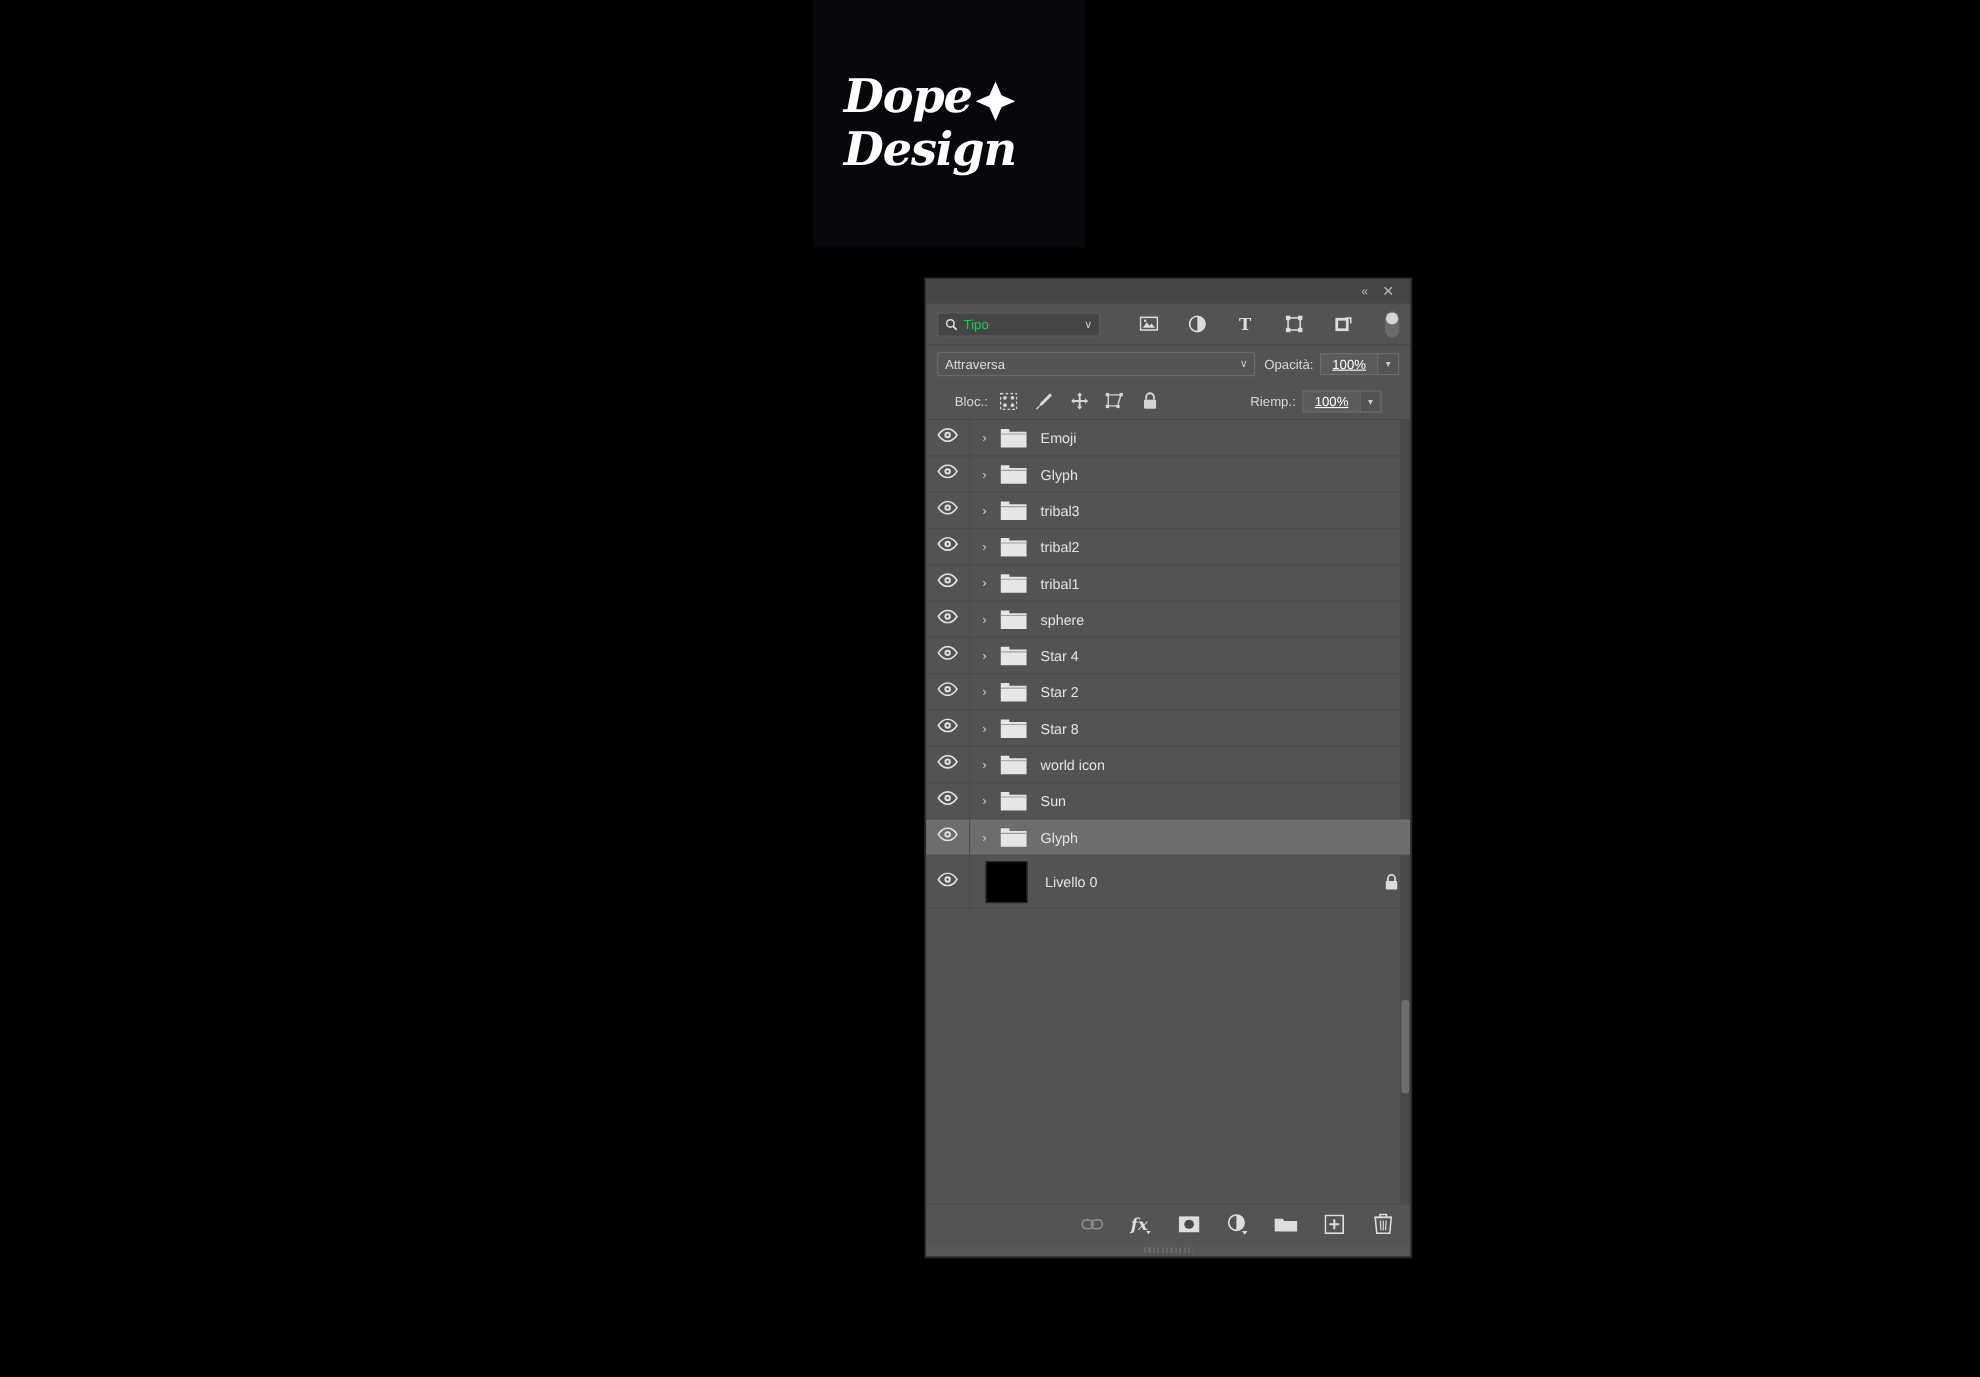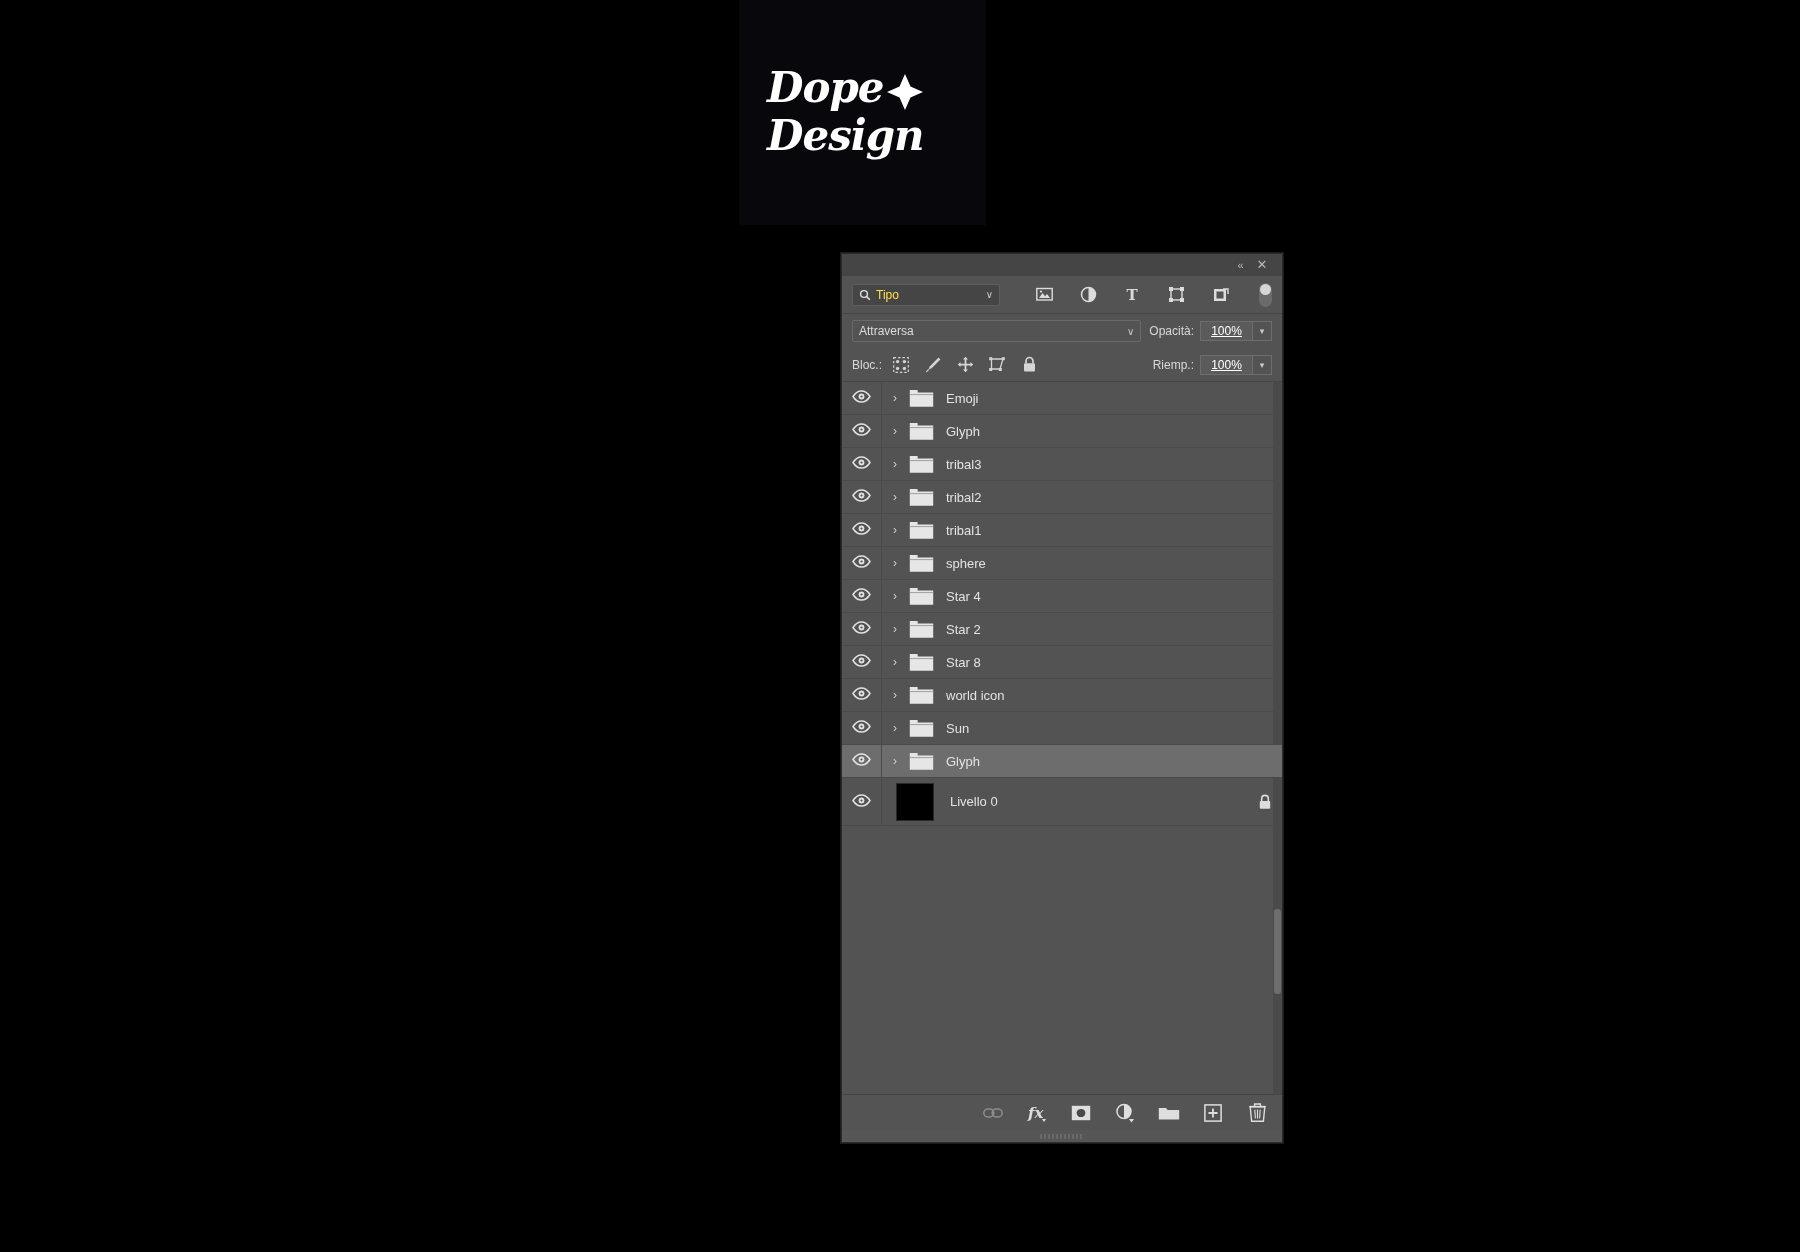--- a/index.html
+++ b/index.html
@@ -134,21 +134,21 @@
     border: 1px solid #5e5e5e;
     border-radius: 2px;
     display: flex;
     align-items: center;
     padding: 0 6px;
     cursor: pointer;
   }
   .filter-select .fs-label {
     flex: 1;
     font-size: 12px;
-    color: #fde047;
+    color: #22c55e;
     margin-left: 5px;
     white-space: nowrap;
   }
   .chev { color: #c9c9c9; font-size: 10px; }
 
   .filter-icons {
     flex: 1;
     display: flex;
     align-items: center;
     justify-content: space-evenly;
@@ -237,21 +237,21 @@
     color: #c9c9c9;
     font-size: 9px;
   }
 
   
   .lock-row {
     height: 34px;
     background: #535353;
     display: flex;
     align-items: center;
-    padding: 0 10px;
+    padding: 0 26px;
     flex: 0 0 auto;
     border-bottom: 1px solid #464646;
   }
   .lock-label { font-size: 12px; color: #d8d8d8; margin-right: 10px; }
   .lock-icons { display: flex; align-items: center; gap: 14px; }
   .licon {
     width: 18px; height: 18px;
     display: flex; align-items: center; justify-content: center;
     cursor: pointer;
     color: #d5d5d5;

